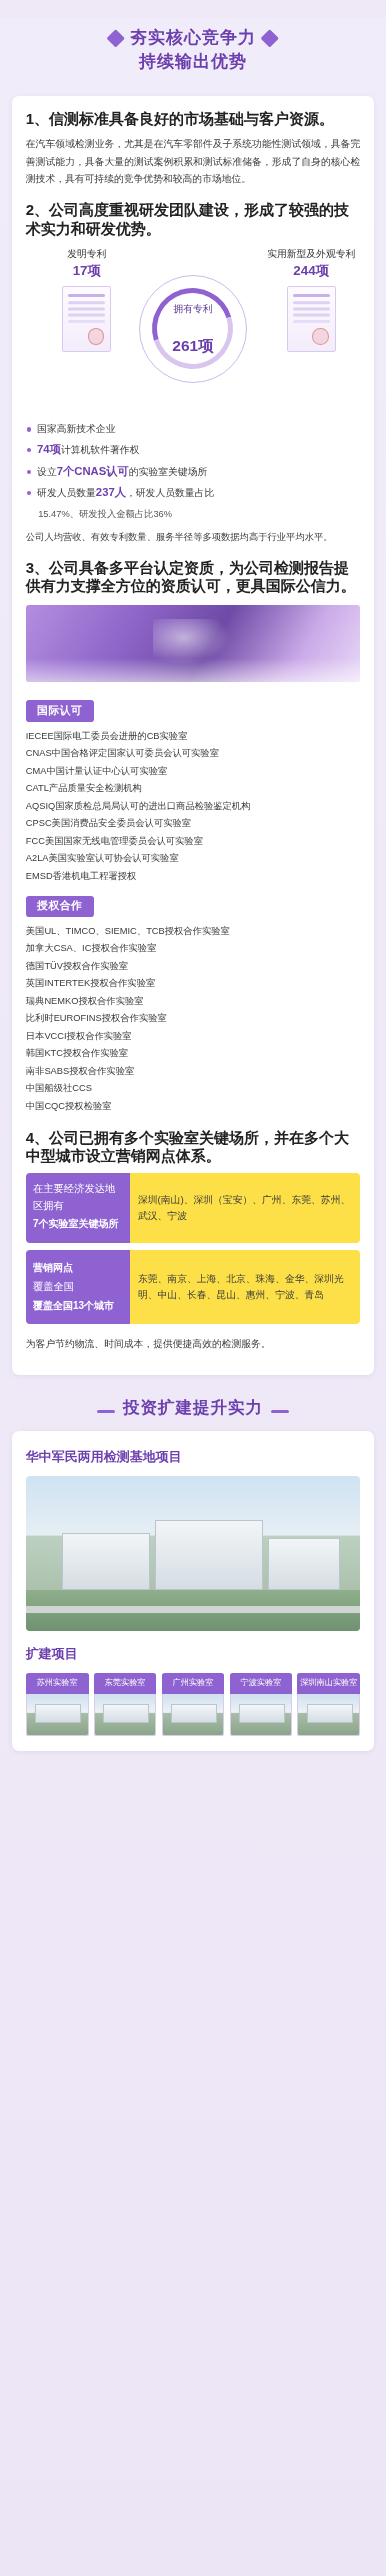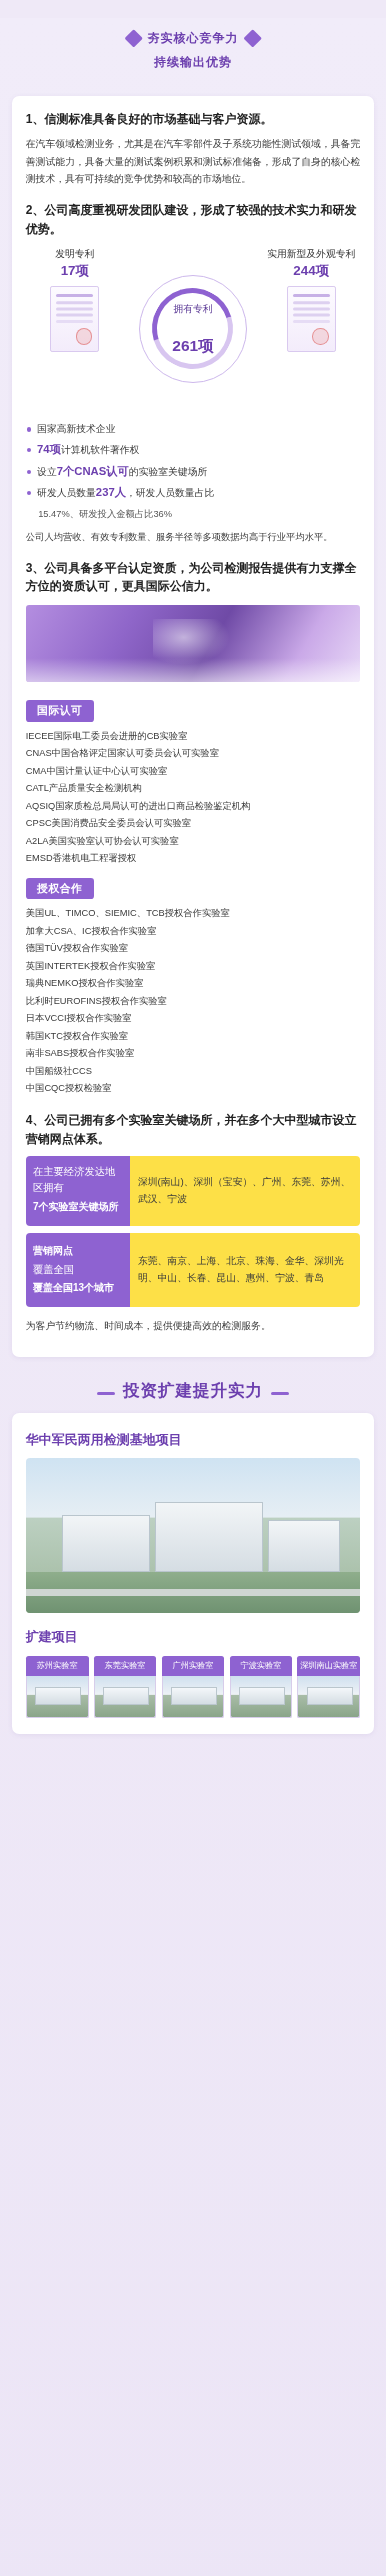--- a/index.html
+++ b/index.html
@@ -19,21 +19,21 @@
   }
 
   
   .banner {
     margin: 17.5px 14.4px 13.4px 14.4px;
     padding: 8.2px 5.2px 9.3px 5.2px;
     text-align: center;
     position: relative;
   }
   .banner .line1, .banner .line2 {
-    font-size: 12px;
+    font-size: 17px;
     font-weight: bold;
     color: #6c3fae;
     letter-spacing: 1px;
     line-height: 24px;
   }
   .banner .deco {
     display: inline-block;
     width: 13.4px; height: 13.4px;
     background: #8e62d1;
     transform: rotate(45deg);
@@ -46,21 +46,21 @@
   
   .card {
     background: #fff;
     border-radius: 7.2px;
     margin: 0 12.4px;
     padding: 13.4px 13.4px 15.5px 13.4px;
     box-shadow: 0 1px 5.2px rgba(120,90,170,.10);
   }
 
   h3.item {
-    font-size: 12px;
+    font-size: 15px;
     color: #222;
     font-weight: bold;
     line-height: 18.5px;
     margin: 13.4px 0 7.2px 0;
   }
   h3.item:first-child { margin-top: 0; }
 
   p.body {
     font-size: 9.8px;
     line-height: 17.5px;
@@ -104,21 +104,21 @@
   }
   .ring-center .lbl { font-size: 9.8px; color:#5c3a96; line-height:15.5px; }
   .ring-center .num { font-size: 15.5px; color:#6c3fae; font-weight:bold; line-height:19.6px; }
 
   .pat-col {
     position: absolute;
     top: 0;
     width: 98px;
     text-align: center;
   }
-  .pat-col.left { left: 0; }
+  .pat-col.left { left: 12px; }
   .pat-col.right { right: 0; }
   .pat-col .ttl { font-size: 9.8px; color:#333; line-height: 15.5px; }
   .pat-col .val { font-size: 13.4px; color:#6c3fae; font-weight:bold; line-height:20.6px; }
   .cert-thumb {
     width: 49px; height: 66px;
     margin: 4.1px auto 0 auto;
     background: linear-gradient(180deg,#fdfbff 0%,#f3ecfb 100%);
     border: 0.5px solid #d9c9ef;
     border-radius: 2.1px;
     position: relative;
@@ -378,20 +378,21 @@
 
     
     <div class="pill">国际认可</div>
     <div class="lines">
       <div>IECEE国际电工委员会进册的CB实验室</div>
       <div>CNAS中国合格评定国家认可委员会认可实验室</div>
       <div>CMA中国计量认证中心认可实验室</div>
       <div>CATL产品质量安全检测机构</div>
       <div>AQSIQ国家质检总局局认可的进出口商品检验鉴定机构</div>
       <div>CPSC美国消费品安全委员会认可实验室</div>
+      <div>FCC美国国家无线电管理委员会认可实验室</div>
       <div>A2LA美国实验室认可协会认可实验室</div>
       <div>EMSD香港机电工程署授权</div>
     </div>
 
     
     <div class="pill">授权合作</div>
     <div class="lines">
       <div>美国UL、TIMCO、SIEMIC、TCB授权合作实验室</div>
       <div>加拿大CSA、IC授权合作实验室</div>
       <div>德国TÜV授权合作实验室</div>

